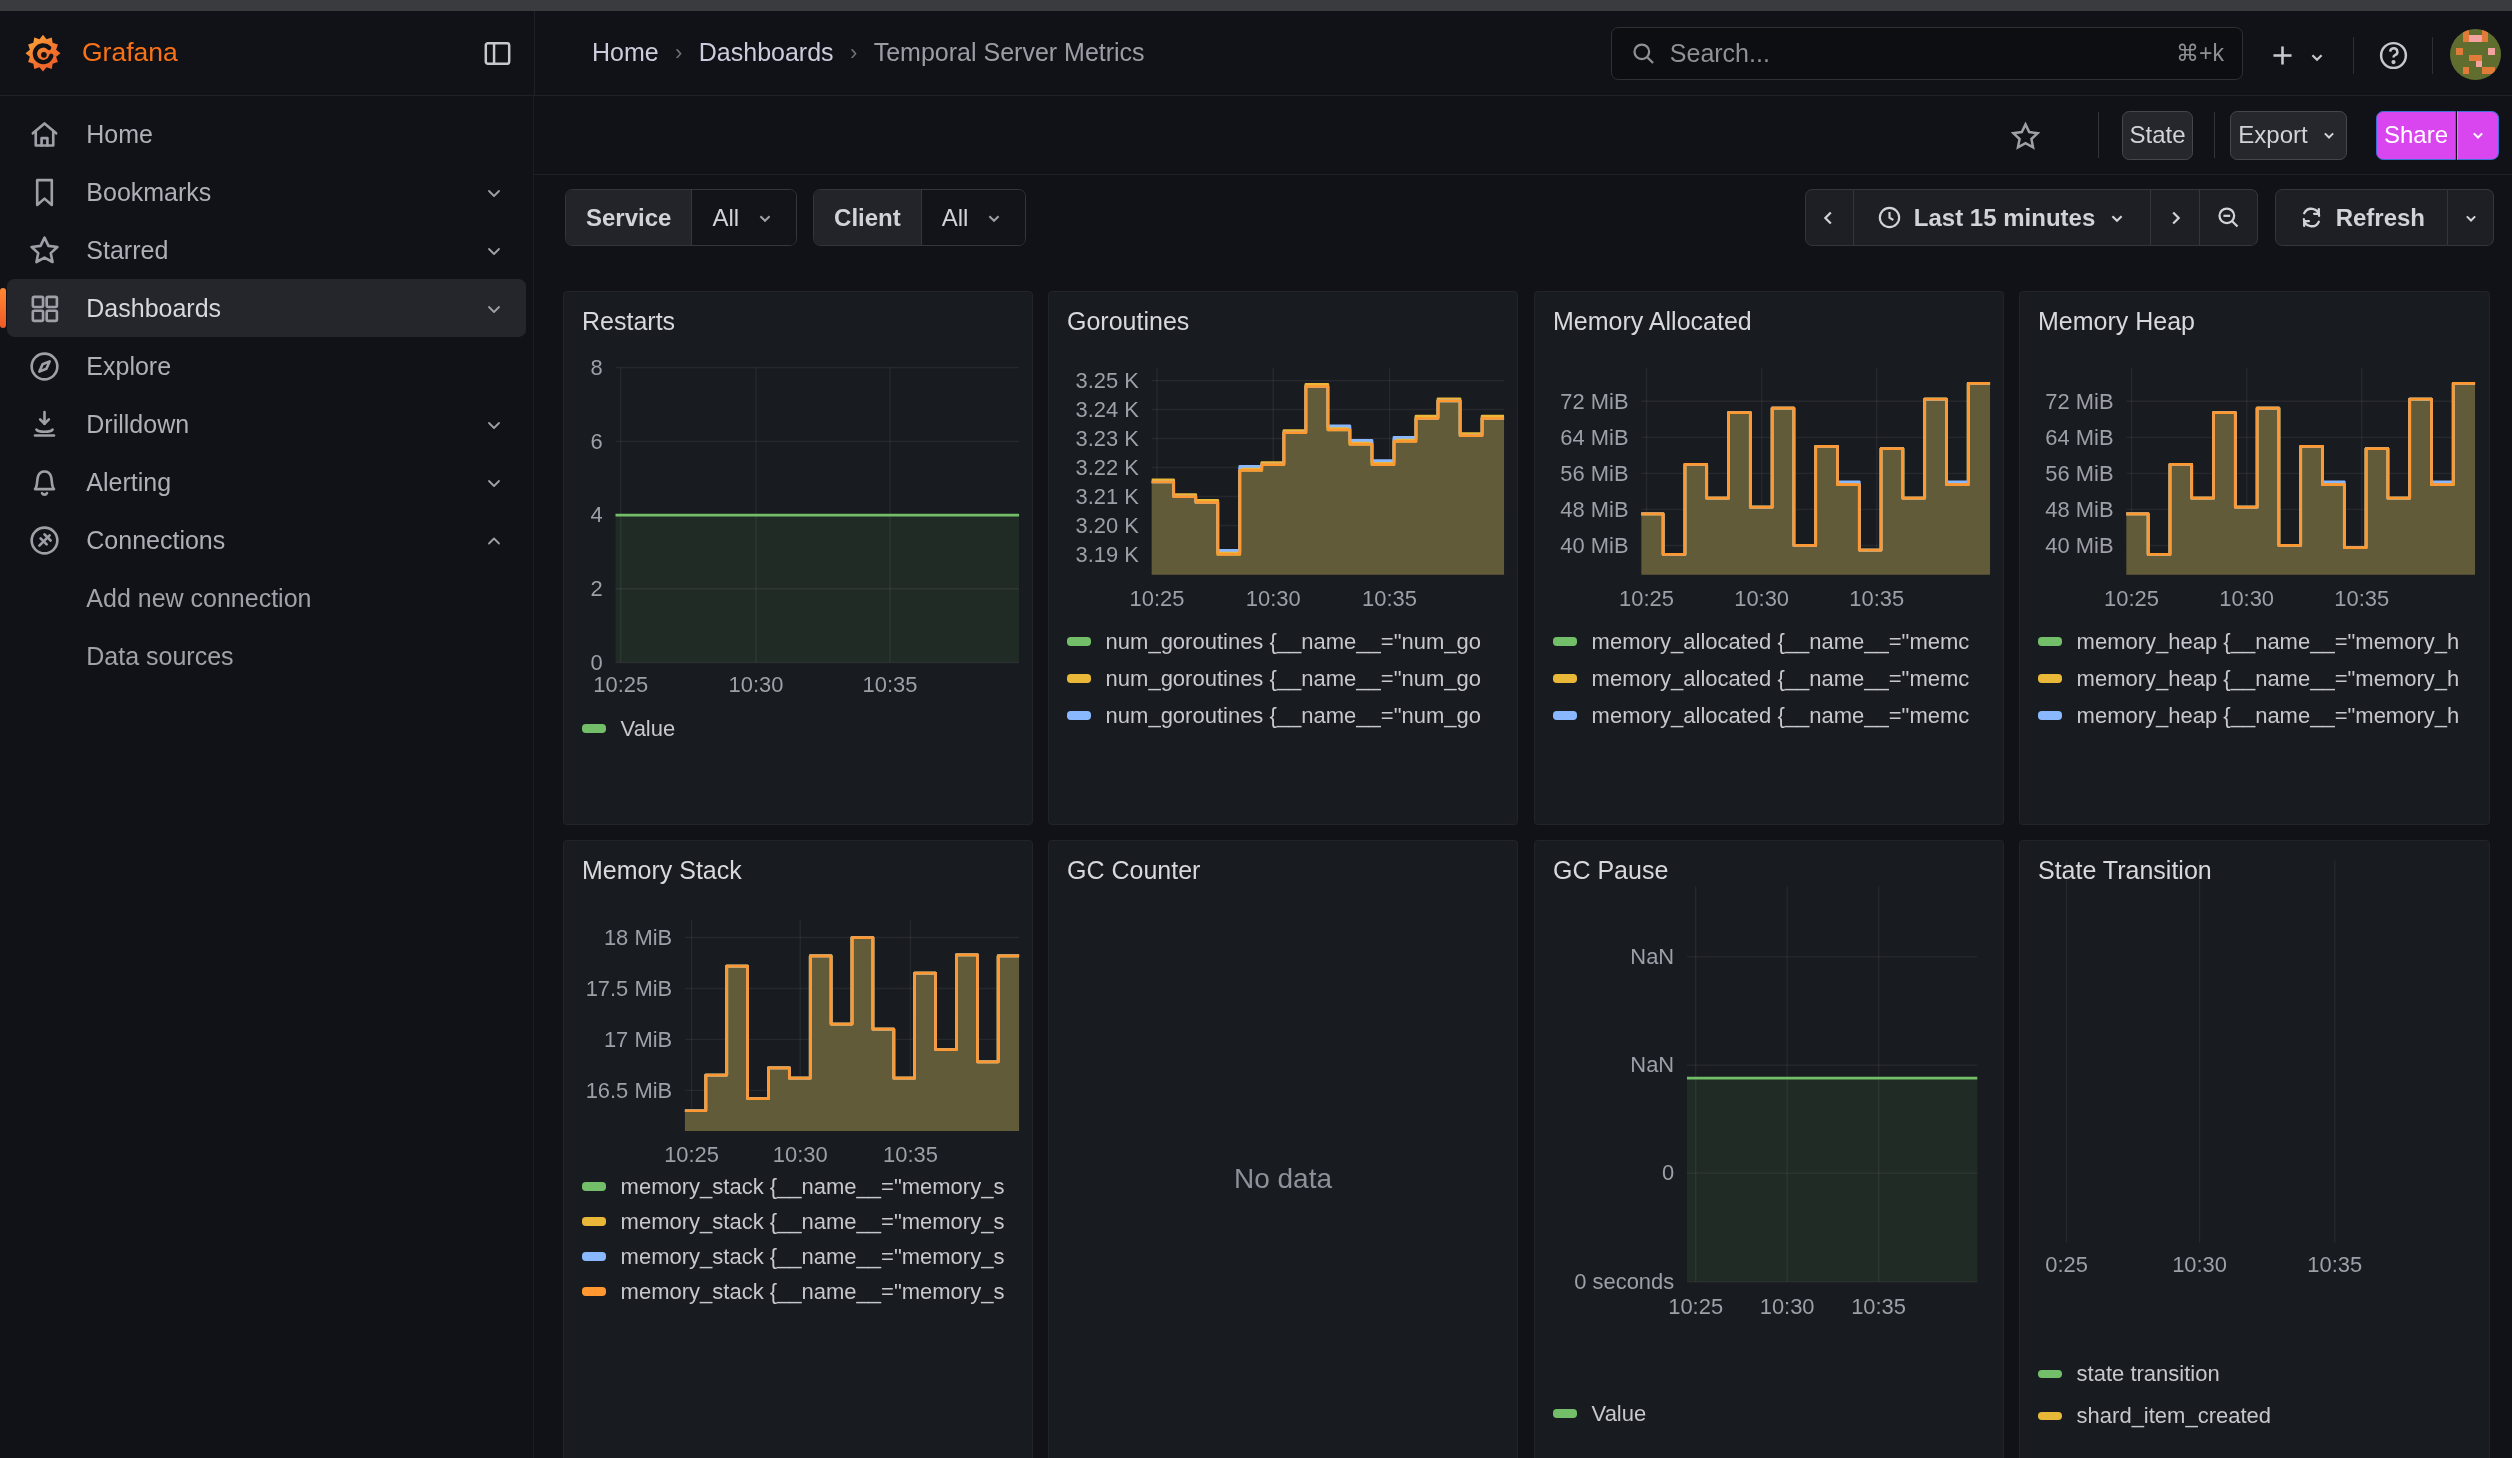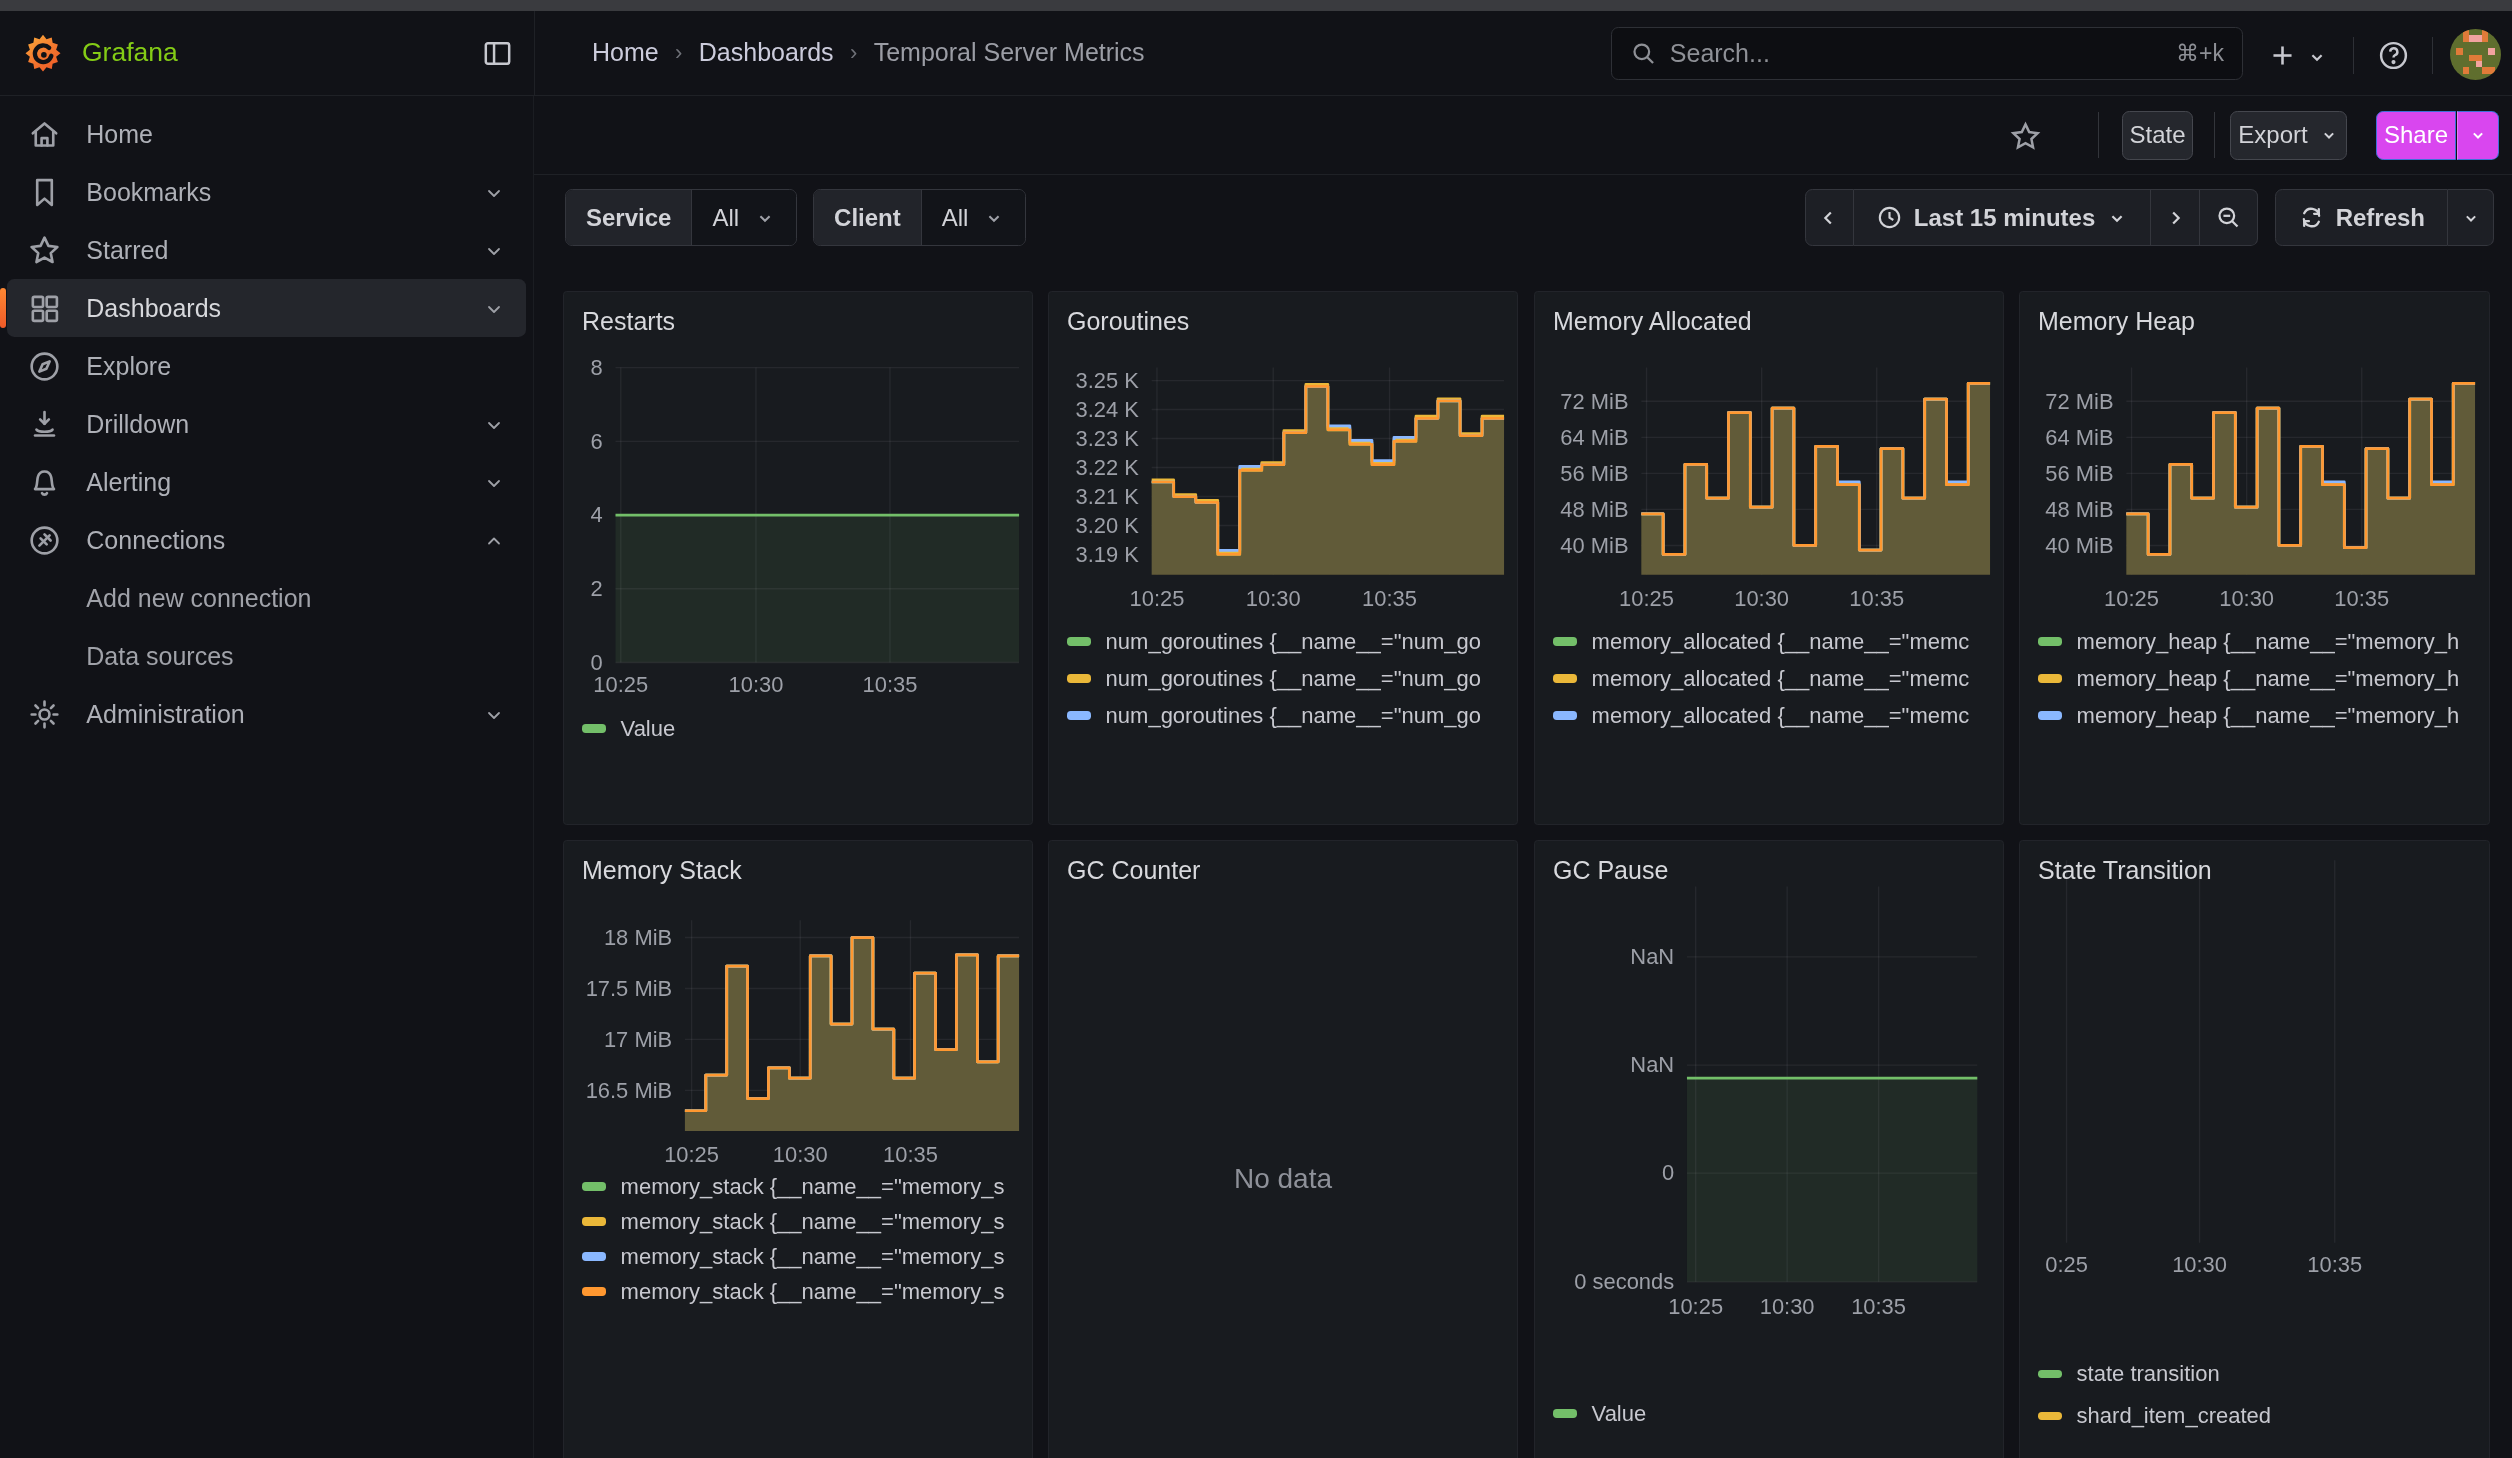--- a/index.html
+++ b/index.html
@@ -2,21 +2,21 @@
 <html style="font-size:14.6px"><head>
 <meta charset="utf-8">
 <style>
   * { margin:0; padding:0; box-sizing:border-box; }
   html,body { background:#0b0c0e; }
   body { font-family:"Liberation Sans", sans-serif; }
   .screen { position:relative; width:2512px; height:1458px; background:#111217; overflow:hidden; color:#CCCCDC; }
   .topstrip { position:absolute; left:0; top:0; width:2512px; height:11px; background:#3a3b3f; }
   .header { position:absolute; left:0; top:11px; width:2512px; height:85px; border-bottom:0.9px solid #1f2126; }
   .brand-logo { position:absolute; left:22px; top:22px; width:42px; height:42px; }
-  .brand-name { position:absolute; left:82px; top:25.6px; font-size:26.5px; color:#84cc16; }
+  .brand-name { position:absolute; left:82px; top:25.6px; font-size:26.5px; color:#f97316; }
   .pane-toggle { position:absolute; left:481px; top:25.6px; width:33px; height:33px; cursor:pointer; }
   .vdiv { position:absolute; top:0; width:0.9px; height:85px; background:#1f2126; }
   .crumbs { position:absolute; left:592px; top:27px; display:flex; align-items:center; gap:16.4px; font-size:25px; }
   .crumb { color:#CCCCDC; cursor:pointer; }
   .crumb-sep { color:#6e7077; font-size:22px; }
   .crumb-current { color:#9b9da5; }
   .searchbox { position:absolute; left:1611px; top:16.4px; width:632px; height:53px; background:#0d0e12; border:0.9px solid #2e3036; border-radius:7.3px; display:flex; align-items:center; padding:0 18px; gap:12.8px; }
   .searchbox .ph { color:#8e9096; font-size:25px; flex:1; }
   .searchbox .kbd { color:#8e9096; font-size:23px; }
   .iconbtn { position:absolute; display:flex; align-items:center; justify-content:center; cursor:pointer; }
@@ -230,32 +230,20 @@
           <span class="s-chev"><svg viewBox="0 0 24 24" width="24" height="24" fill="none" stroke="#9ea0a7" stroke-width="1.8" stroke-linejoin="round" stroke-linecap="round">
               <path d="M7 14.5l5-5 5 5"></path>
             </svg></span>
         </div>
         <div class="side-item child">
           <span class="s-label">Add new connection</span>
         </div>
         <div class="side-item child">
           <span class="s-label">Data sources</span>
         </div>
-        <div class="side-item">
-          <span class="s-icon">
-            <svg viewBox="0 0 24 24" width="35" height="35" fill="none" stroke="#9ea0a7" stroke-width="1.8" stroke-linejoin="round" stroke-linecap="round">
-              <circle cx="12" cy="12" r="3.4"></circle>
-              <path d="M12 3.2v2.6M12 18.2v2.6M3.2 12h2.6M18.2 12h2.6M5.8 5.8l1.8 1.8M16.4 16.4l1.8 1.8M18.2 5.8l-1.8 1.8M7.6 16.4l-1.8 1.8"></path>
-            </svg>
-          </span>
-          <span class="s-label">Administration</span>
-          <span class="s-chev"><svg viewBox="0 0 24 24" width="24" height="24" fill="none" stroke="#9ea0a7" stroke-width="1.8" stroke-linejoin="round" stroke-linecap="round">
-              <path d="M7 10l5 5 5-5"></path>
-            </svg></span>
-        </div>
       </div>
   </nav>
 
   <div class="subbar">
     <div class="iconbtn" style="left:1473px; top:22px; width:37px; height:37px;">
       <svg viewBox="0 0 24 24" width="33" height="33" fill="none" stroke="#9ea0a7" stroke-width="1.8">
         <path d="M12 3.2l2.7 5.6 6.1.8-4.5 4.2 1.2 6.1-5.5-3-5.5 3 1.2-6.1L3.2 9.6l6.1-.8z"></path>
       </svg>
     </div>
     <div style="position:absolute; left:1564px; top:16.4px; width:0.9px; height:46px; background:#33353b;"></div>

